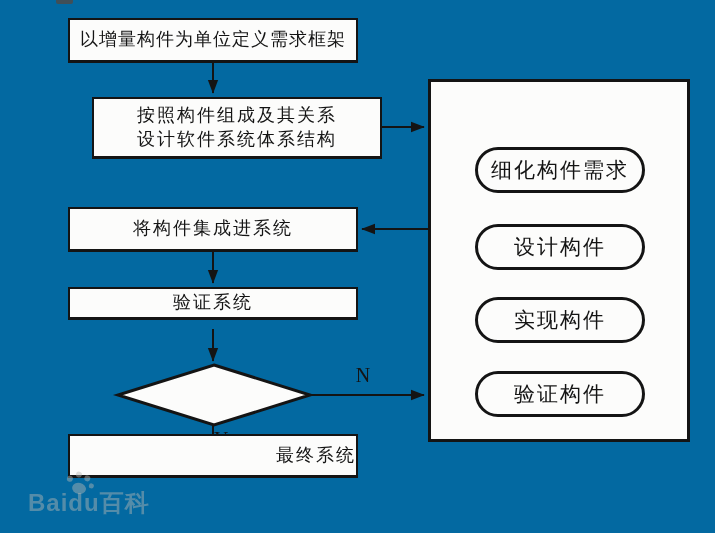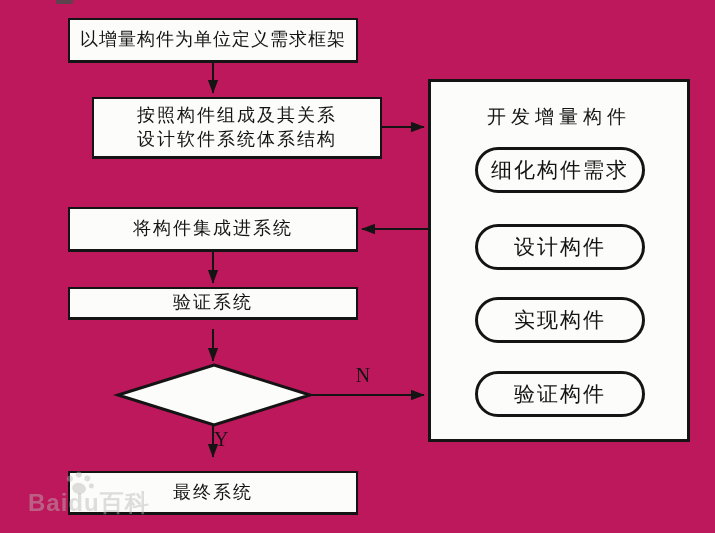--- a/index.html
+++ b/index.html
@@ -3,21 +3,21 @@
 <meta charset="utf-8">
 <style>
   html,body{margin:0;padding:0;}
   body{
     font-family:"Liberation Serif","DejaVu Serif",serif;
     background:#ffffff;
   }
   .canvas{
     position:relative;
     width:715px;height:533px;
-    background:#be185d;
+    background:#0369a1;
     overflow:hidden;
     color:#141414;
   }
   
   .artifact{
     position:absolute;left:56px;top:0;width:17px;height:4px;
     background:#4b4b4b;opacity:.85;border-radius:0 0 2px 2px;
   }
   
   .fbox{
@@ -27,21 +27,21 @@
     box-sizing:border-box;
     display:flex;flex-direction:column;align-items:center;justify-content:center;
     font-size:18px;letter-spacing:2px;line-height:1.3;
     z-index:2;
     box-shadow:0 1px 0 #141414;
   }
   .b1{top:18px;height:44px;letter-spacing:1px;}
   .b2{top:97px;height:61px;margin-left:24px;}
   .b3{top:207px;height:44px;}
   .b4{top:287px;height:32px;}
-  .b5{top:471px;height:43px;}
+  .b5{top:434px;height:43px;align-items:flex-end;}
   
   .panel{
     position:absolute;left:428px;top:79px;width:262px;height:363px;
     border:3px solid #141414;background:#fcfcfb;box-sizing:border-box;
     z-index:2;
   }
   .panel-title{
     position:absolute;top:22px;left:0;width:100%;
     text-align:center;font-size:19px;letter-spacing:5px;
   }
@@ -132,21 +132,20 @@
   </div>
 
   <div class="edge-label lbl-n">N</div>
   <div class="edge-label lbl-y">Y</div>
 
   <div class="fbox b5">
     <span>最终系统</span>
   </div>
 
   <div class="panel">
-    <div class="panel-title">开发增量构件</div>
     <div class="stadium s0">
       <span>细化构件需求</span>
     </div>
     <div class="stadium s1">
       <span>设计构件</span>
     </div>
     <div class="stadium s2">
       <span>实现构件</span>
     </div>
     <div class="stadium s3">

